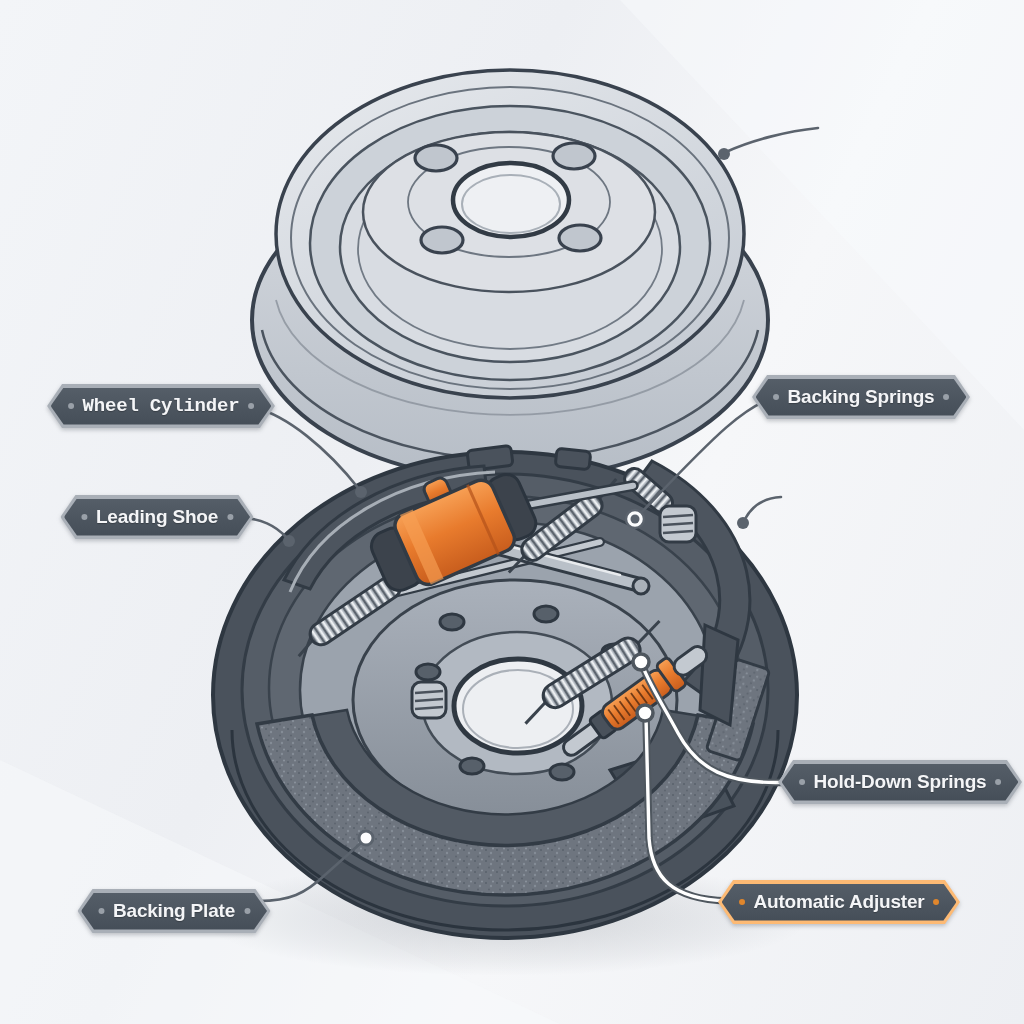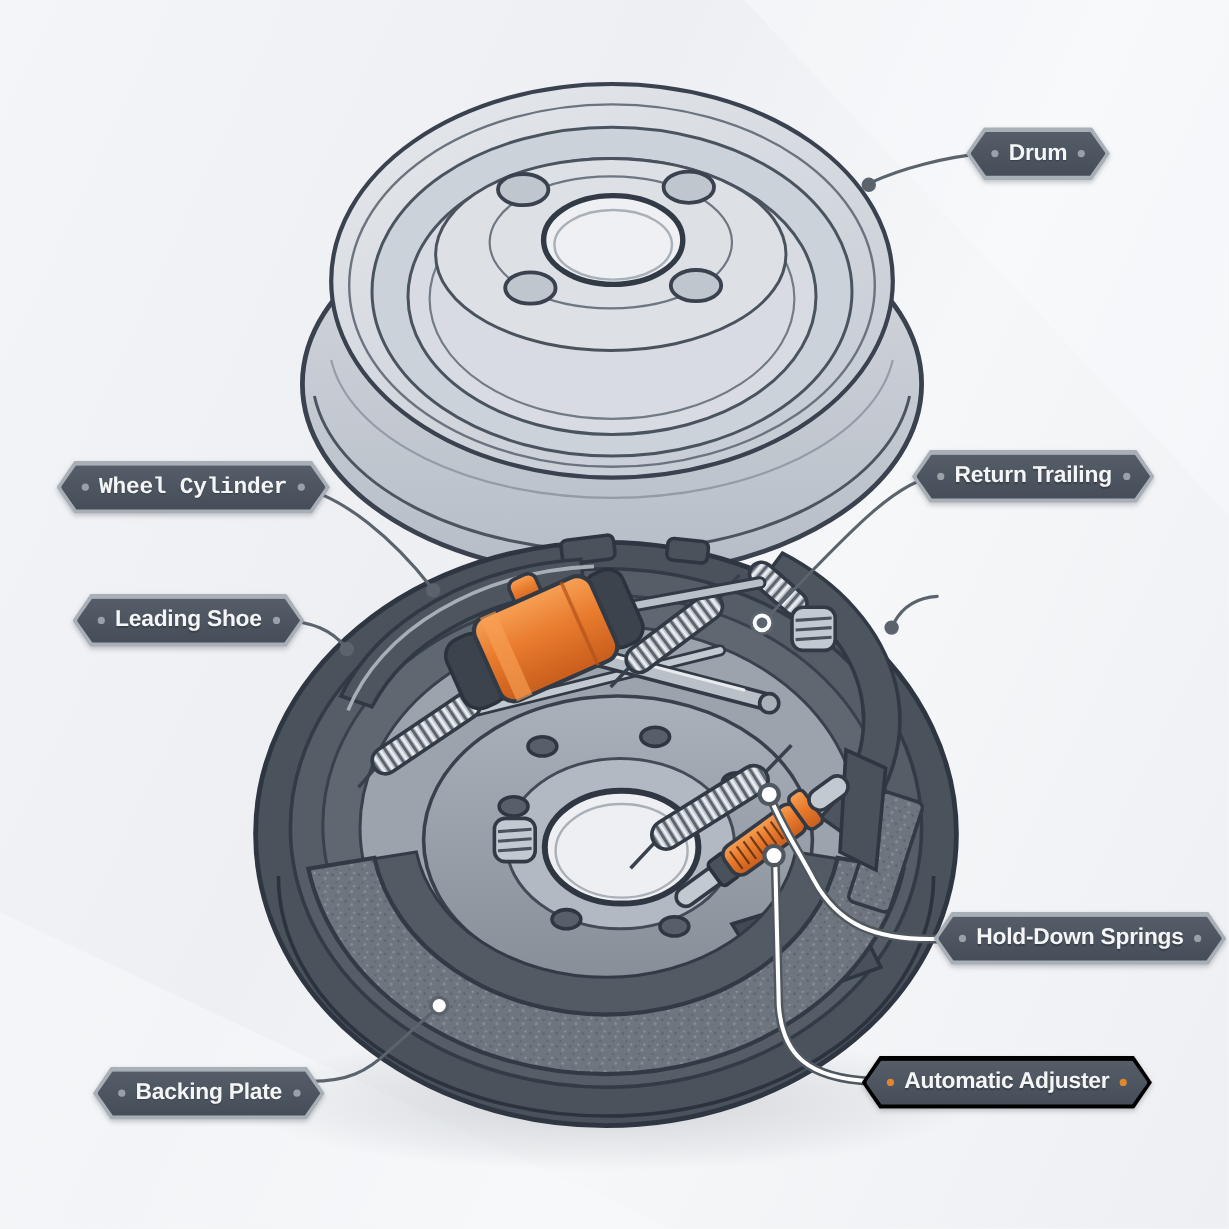--- a/index.html
+++ b/index.html
@@ -14,21 +14,21 @@
   .b-outer{--tip:15px;
      clip-path:polygon(var(--tip) 0,calc(100% - var(--tip)) 0,100% 50%,calc(100% - var(--tip)) 100%,var(--tip) 100%,0 50%);
      background:#a9afb7;padding:3.5px;}
   .b-inner{--tip:13px;
      clip-path:polygon(var(--tip) 0,calc(100% - var(--tip)) 0,100% 50%,calc(100% - var(--tip)) 100%,var(--tip) 100%,0 50%);
      background:linear-gradient(#555e68,#454e58);
      height:37px;display:flex;align-items:center;gap:9px;padding:0 17px;}
   .b-text{color:#f4f5f7;font-size:19px;font-weight:700;letter-spacing:-.2px;white-space:nowrap;
           text-shadow:0 1px 1px rgba(0,0,0,.25);}
   .dot{width:6px;height:6px;border-radius:50%;background:#99a0a8;flex:0 0 auto;}
-  .badge.accent .b-outer{background:#000000;}
+  .badge.accent .b-outer{background:#fdba74;}
   .badge.accent .dot{background:#e0862c;}
 </style>
 </head>
 <body>
 
 <div class="stage">
 
 <svg width="1024" height="1024" viewBox="0 0 1024 1024">
   <defs>
     <linearGradient id="gradDrumTop" x1="0" y1="0" x2="0.7" y2="1">
@@ -248,29 +248,20 @@
       <circle cx="641" cy="662" r="8" fill="#ffffff" stroke="#4f575f" stroke-width="3.5"></circle>
     </g>
     <g>
       <path d="M 727,901 C 672,899 652,878 649,838 L 646,717" stroke="#4f575f" stroke-width="7.5"></path>
       <path d="M 727,901 C 672,899 652,878 649,838 L 646,717" stroke="#ffffff" stroke-width="3.4"></path>
       <circle cx="645" cy="713" r="8" fill="#ffffff" stroke="#4f575f" stroke-width="3.5"></circle>
     </g>
   </g>
 </svg>
 
-  <div class="badge" style="left:865px;top:128px;">
-    <div class="b-outer">
-        <div class="b-inner">
-      <span class="dot"></span>
-      <span class="b-text">Drum</span>
-      <span class="dot"></span>
-    </div>
-      </div>
-  </div>
 
   <div class="badge" style="left:161px;top:406px;font-family:Liberation Mono, monospace;">
     <div class="b-outer">
         <div class="b-inner">
       <span class="dot"></span>
       <span class="b-text">Wheel Cylinder</span>
       <span class="dot"></span>
     </div>
       </div>
   </div>
@@ -282,21 +273,21 @@
       <span class="b-text">Leading Shoe</span>
       <span class="dot"></span>
     </div>
       </div>
   </div>
 
   <div class="badge" style="left:861px;top:397px;">
     <div class="b-outer">
         <div class="b-inner">
       <span class="dot"></span>
-      <span class="b-text">Return Trailing</span>
+      <span class="b-text">Backing Springs</span>
       <span class="dot"></span>
     </div>
       </div>
   </div>
 
 
   <div class="badge" style="left:900px;top:782px;">
     <div class="b-outer">
         <div class="b-inner">
       <span class="dot"></span>

